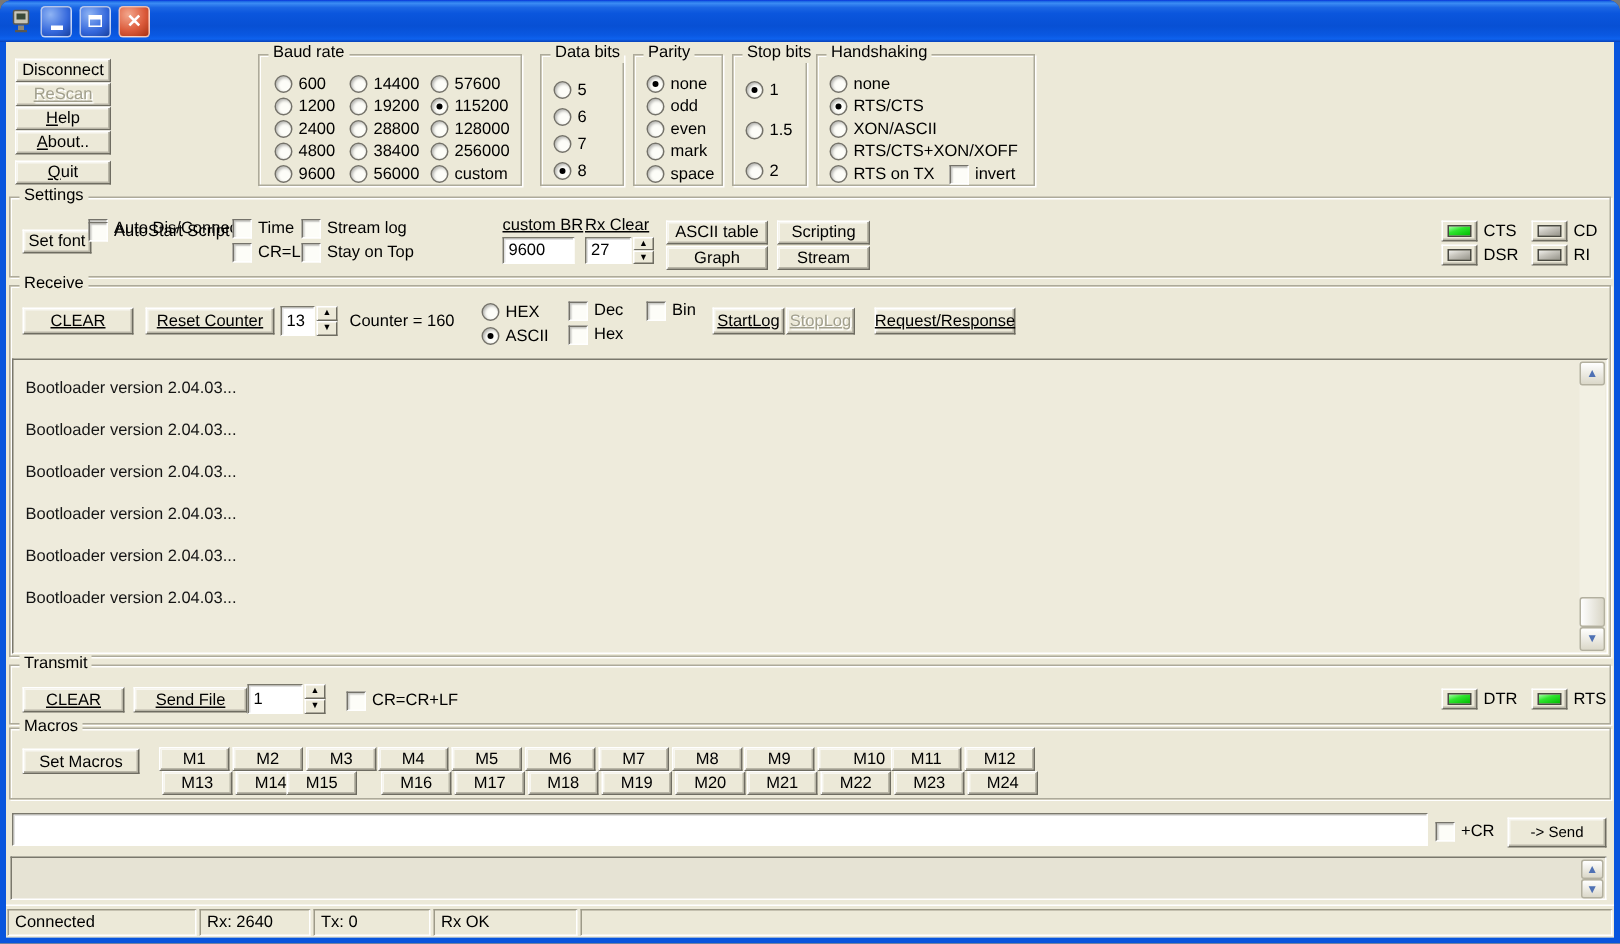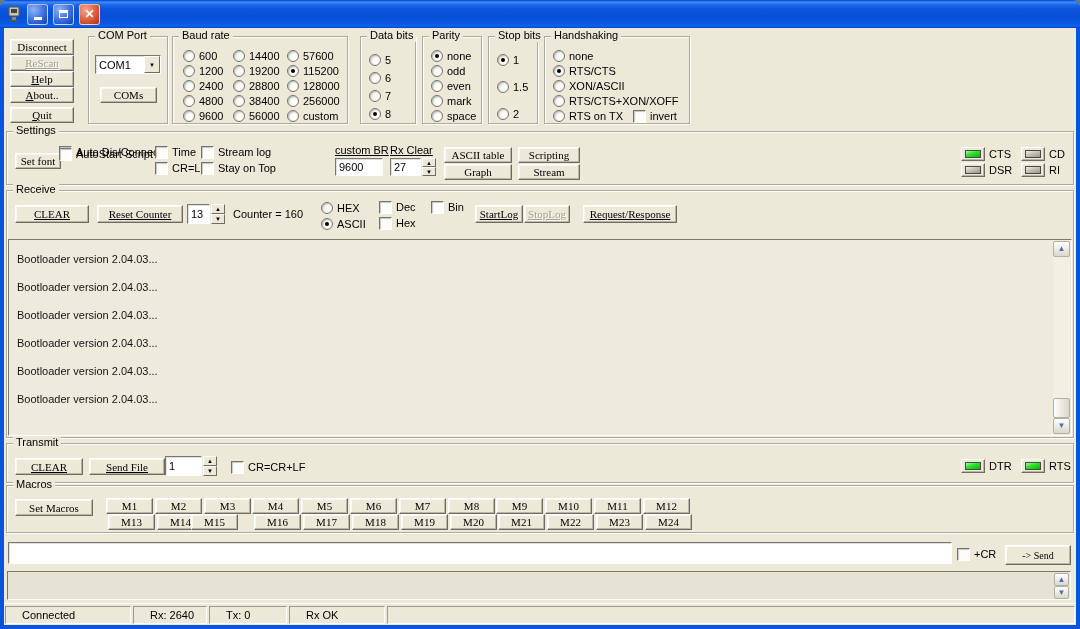--- a/index.html
+++ b/index.html
@@ -14,21 +14,21 @@
     display:flex;align-items:center;justify-content:center;padding:0;flex:none;}
   .winbtn.blue{background:radial-gradient(circle at 30% 25%,#8FB4F4,#3568DC 60%,#17409F);}
   .winbtn.red{background:radial-gradient(circle at 30% 25%,#F3A78D,#DC5C3C 55%,#A93012);}
   .g-min{width:8px;height:3px;background:#fff;margin-top:9px;}
   .g-max{width:9px;height:8px;border:1px solid #fff;border-top-width:3px;background:transparent;}
   .g-x{color:#fff;font-weight:bold;font-size:12px;line-height:1;}
   .client{position:absolute;left:4px;top:28px;width:1072px;height:597px;background:#ECE9D8;overflow:hidden;}
 
   .btn{position:absolute;background:#ECE9D8;border:1px solid;border-color:#FFFFFF #6E6C61 #6E6C61 #FFFFFF;
     box-shadow:inset -1px -1px 0 #B9B6A7,inset 1px 1px 0 #F8F7F1;
-    font-family:Liberation Serif, serif;font-size:11px;color:#000;
+    font-family:Liberation Sans, sans-serif;font-size:11px;color:#000;
     display:flex;align-items:center;justify-content:center;white-space:nowrap;cursor:default;padding:0;}
   .btn.dis{color:#A19F8D;text-shadow:1px 1px 0 #fff;}
   .u{text-decoration:underline;}
 
   .grp{position:absolute;border:1px solid #ADAA9A;box-shadow:inset 1px 1px 0 #FFFFFF,1px 1px 0 #FFFFFF;}
   .glabel{position:absolute;top:-8px;left:6px;background:#ECE9D8;padding:0 3px;line-height:13px;white-space:nowrap;}
 
   .row{position:absolute;display:flex;align-items:center;gap:4px;height:14px;white-space:nowrap;}
   .rad{width:12px;height:12px;border-radius:50%;background:#FDFDF8;border:1px solid #74726A;
     box-shadow:inset 1px 1px 2px rgba(0,0,0,.28);position:relative;flex:none;}
@@ -65,21 +65,21 @@
     color:#4F71B4;font-size:8px;line-height:1;display:flex;align-items:center;justify-content:center;flex:none;}
   .strack{flex:1;position:relative;}
   .sthumb{position:absolute;left:0;right:0;height:20px;bottom:0;border:1px solid #B3B09F;border-radius:2px;
     background:linear-gradient(90deg,#FEFEFE,#D9D6C7);}
 
   .sendfield{position:absolute;background:#fff;border:1px solid;border-color:#7A786C #FFF #FFF #7A786C;
     box-shadow:inset 1px 1px 0 rgba(0,0,0,.12);font:12px "Liberation Sans",sans-serif;padding:0 4px;outline:none;}
   .statusbar{position:absolute;left:0;right:0;bottom:0;height:22px;display:flex;gap:2px;
     padding:2px 1px 1px 1px;background:#ECE9D8;border-top:1px solid #FFFFFF;}
   .spanel{border:1px solid;border-color:#9D9A88 #FFF #FFF #9D9A88;display:flex;align-items:center;
-    padding:0 16px;white-space:nowrap;overflow:hidden;flex:none;}
+    padding:0 4px;white-space:nowrap;overflow:hidden;flex:none;}
 </style>
 </head>
 <body>
 
 <div class="window">
   <div class="titlebar">
     <svg width="16" height="16" viewBox="0 0 16 16">
       <rect x="3" y="1" width="10" height="9" rx="1" fill="#C9C6B8" stroke="#5A5850"></rect>
       <rect x="5" y="3" width="6" height="4" fill="#3A4A3A"></rect>
       <rect x="6" y="11" width="4" height="3" fill="#8A887C"></rect>
@@ -97,28 +97,20 @@
   </div>
 
   <div class="client">
 
     <button class="btn" style="left:6px;top:11px;width:64px;height:16px">Disconnect</button>
     <button class="btn dis u" style="left:6px;top:27px;width:64px;height:16px">ReScan</button>
     <button class="btn" style="left:6px;top:43px;width:64px;height:16px"><u>H</u>elp</button>
     <button class="btn" style="left:6px;top:59px;width:64px;height:16px"><u>A</u>bout..</button>
     <button class="btn" style="left:6px;top:79px;width:64px;height:16px"><u>Q</u>uit</button>
 
-    <div class="grp" style="left:84px;top:8px;width:80px;height:88px">
-      <span class="glabel">COM Port</span>
-      <div class="field" style="left:6px;top:18px;width:66px;height:19px;padding:0">
-        <span style="flex:1;padding-left:3px">COM1</span>
-        <span class="ddbtn">▼</span>
-      </div>
-      <button class="btn" style="left:11px;top:50px;width:57px;height:16px">COMs</button>
-    </div>
 
     <div class="grp" style="left:168px;top:8px;width:176px;height:88px">
       <span class="glabel">Baud rate</span>
       <div class="row" style="left:10px;top:12px">
           <span class="rad"></span>
           <span>600</span>
         </div>
       <div class="row" style="left:10px;top:27px">
           <span class="rad"></span>
           <span>1200</span>
@@ -417,21 +409,21 @@
       <button class="btn" style="left:8px;top:13px;width:78px;height:17px">Set Macros</button>
       <button class="btn" style="left:99px;top:12px;width:47px;height:16px">M1</button>
       <button class="btn" style="left:148px;top:12px;width:47px;height:16px">M2</button>
       <button class="btn" style="left:197px;top:12px;width:47px;height:16px">M3</button>
       <button class="btn" style="left:245px;top:12px;width:47px;height:16px">M4</button>
       <button class="btn" style="left:294px;top:12px;width:47px;height:16px">M5</button>
       <button class="btn" style="left:343px;top:12px;width:47px;height:16px">M6</button>
       <button class="btn" style="left:392px;top:12px;width:47px;height:16px">M7</button>
       <button class="btn" style="left:441px;top:12px;width:47px;height:16px">M8</button>
       <button class="btn" style="left:489px;top:12px;width:47px;height:16px">M9</button>
-      <button class="btn" style="left:538px;top:12px;width:47px;height:16px">M10</button>
+      <button class="btn" style="left:538px;top:12px;width:69px;height:16px">M10</button>
       <button class="btn" style="left:587px;top:12px;width:47px;height:16px">M11</button>
       <button class="btn" style="left:636px;top:12px;width:47px;height:16px">M12</button>
       <button class="btn" style="left:101px;top:28px;width:47px;height:16px">M13</button>
       <button class="btn" style="left:150px;top:28px;width:47px;height:16px">M14</button>
       <button class="btn" style="left:184px;top:28px;width:47px;height:16px">M15</button>
       <button class="btn" style="left:247px;top:28px;width:47px;height:16px">M16</button>
       <button class="btn" style="left:296px;top:28px;width:47px;height:16px">M17</button>
       <button class="btn" style="left:345px;top:28px;width:47px;height:16px">M18</button>
       <button class="btn" style="left:394px;top:28px;width:47px;height:16px">M19</button>
       <button class="btn" style="left:443px;top:28px;width:47px;height:16px">M20</button>

